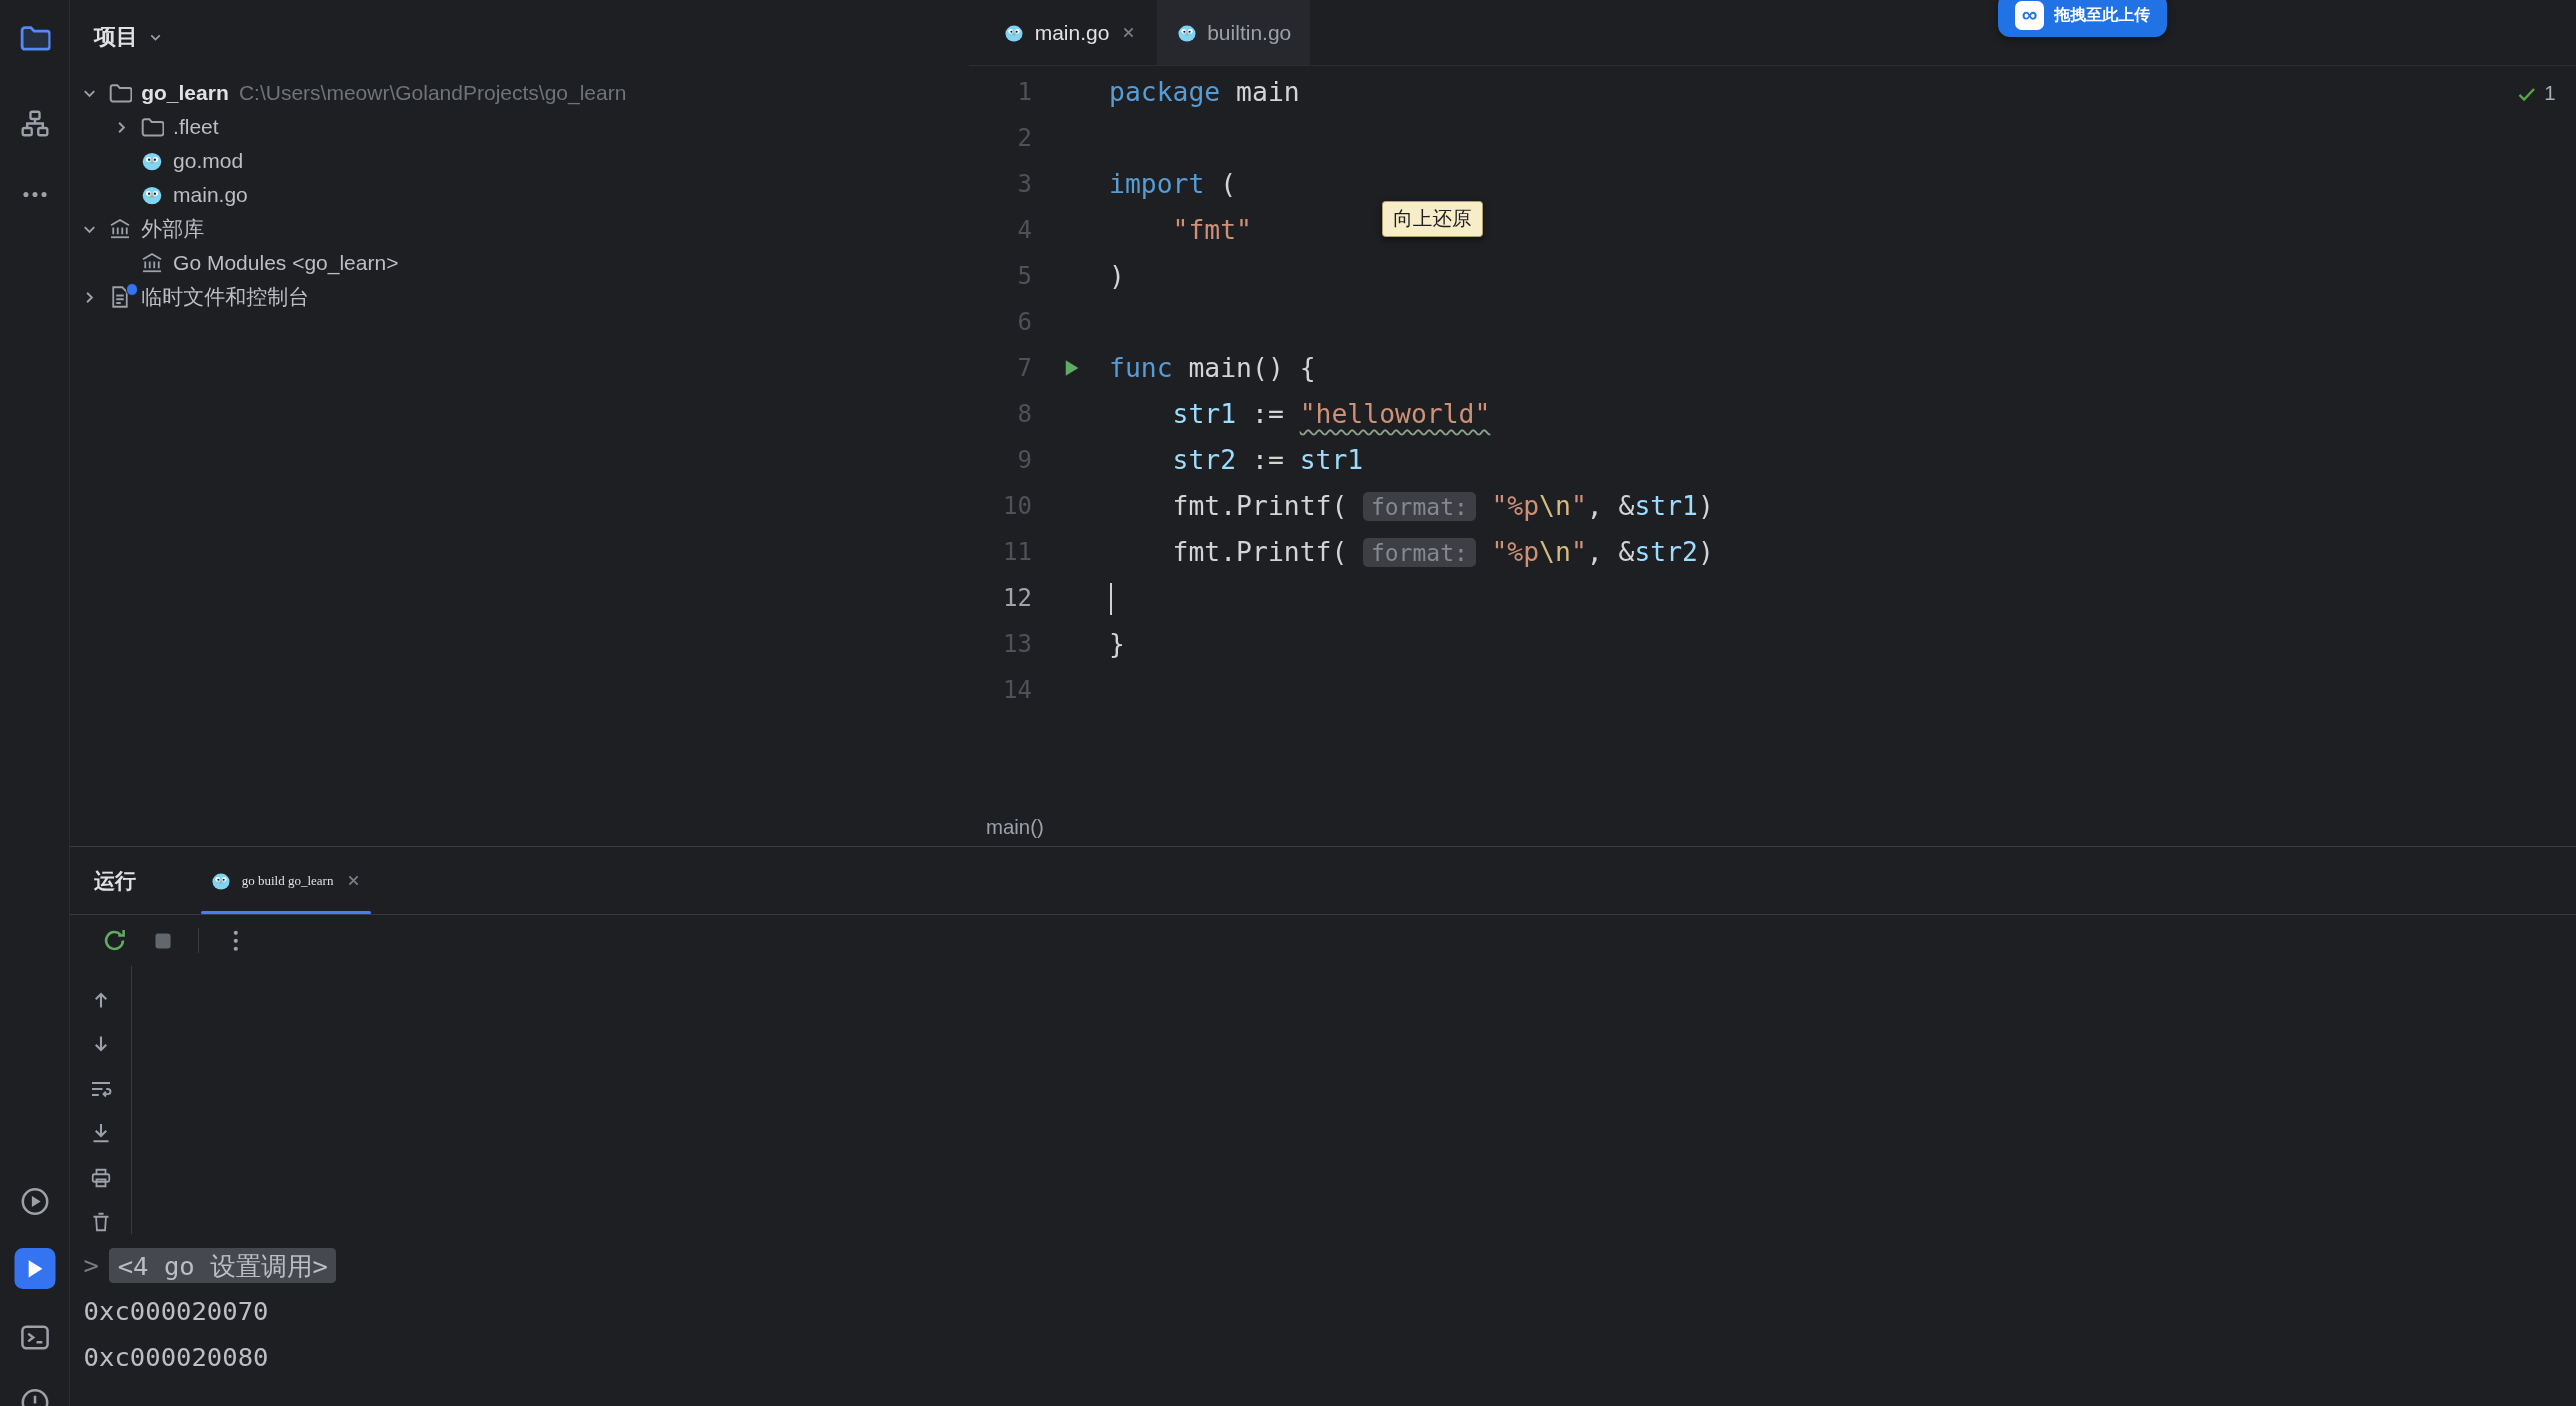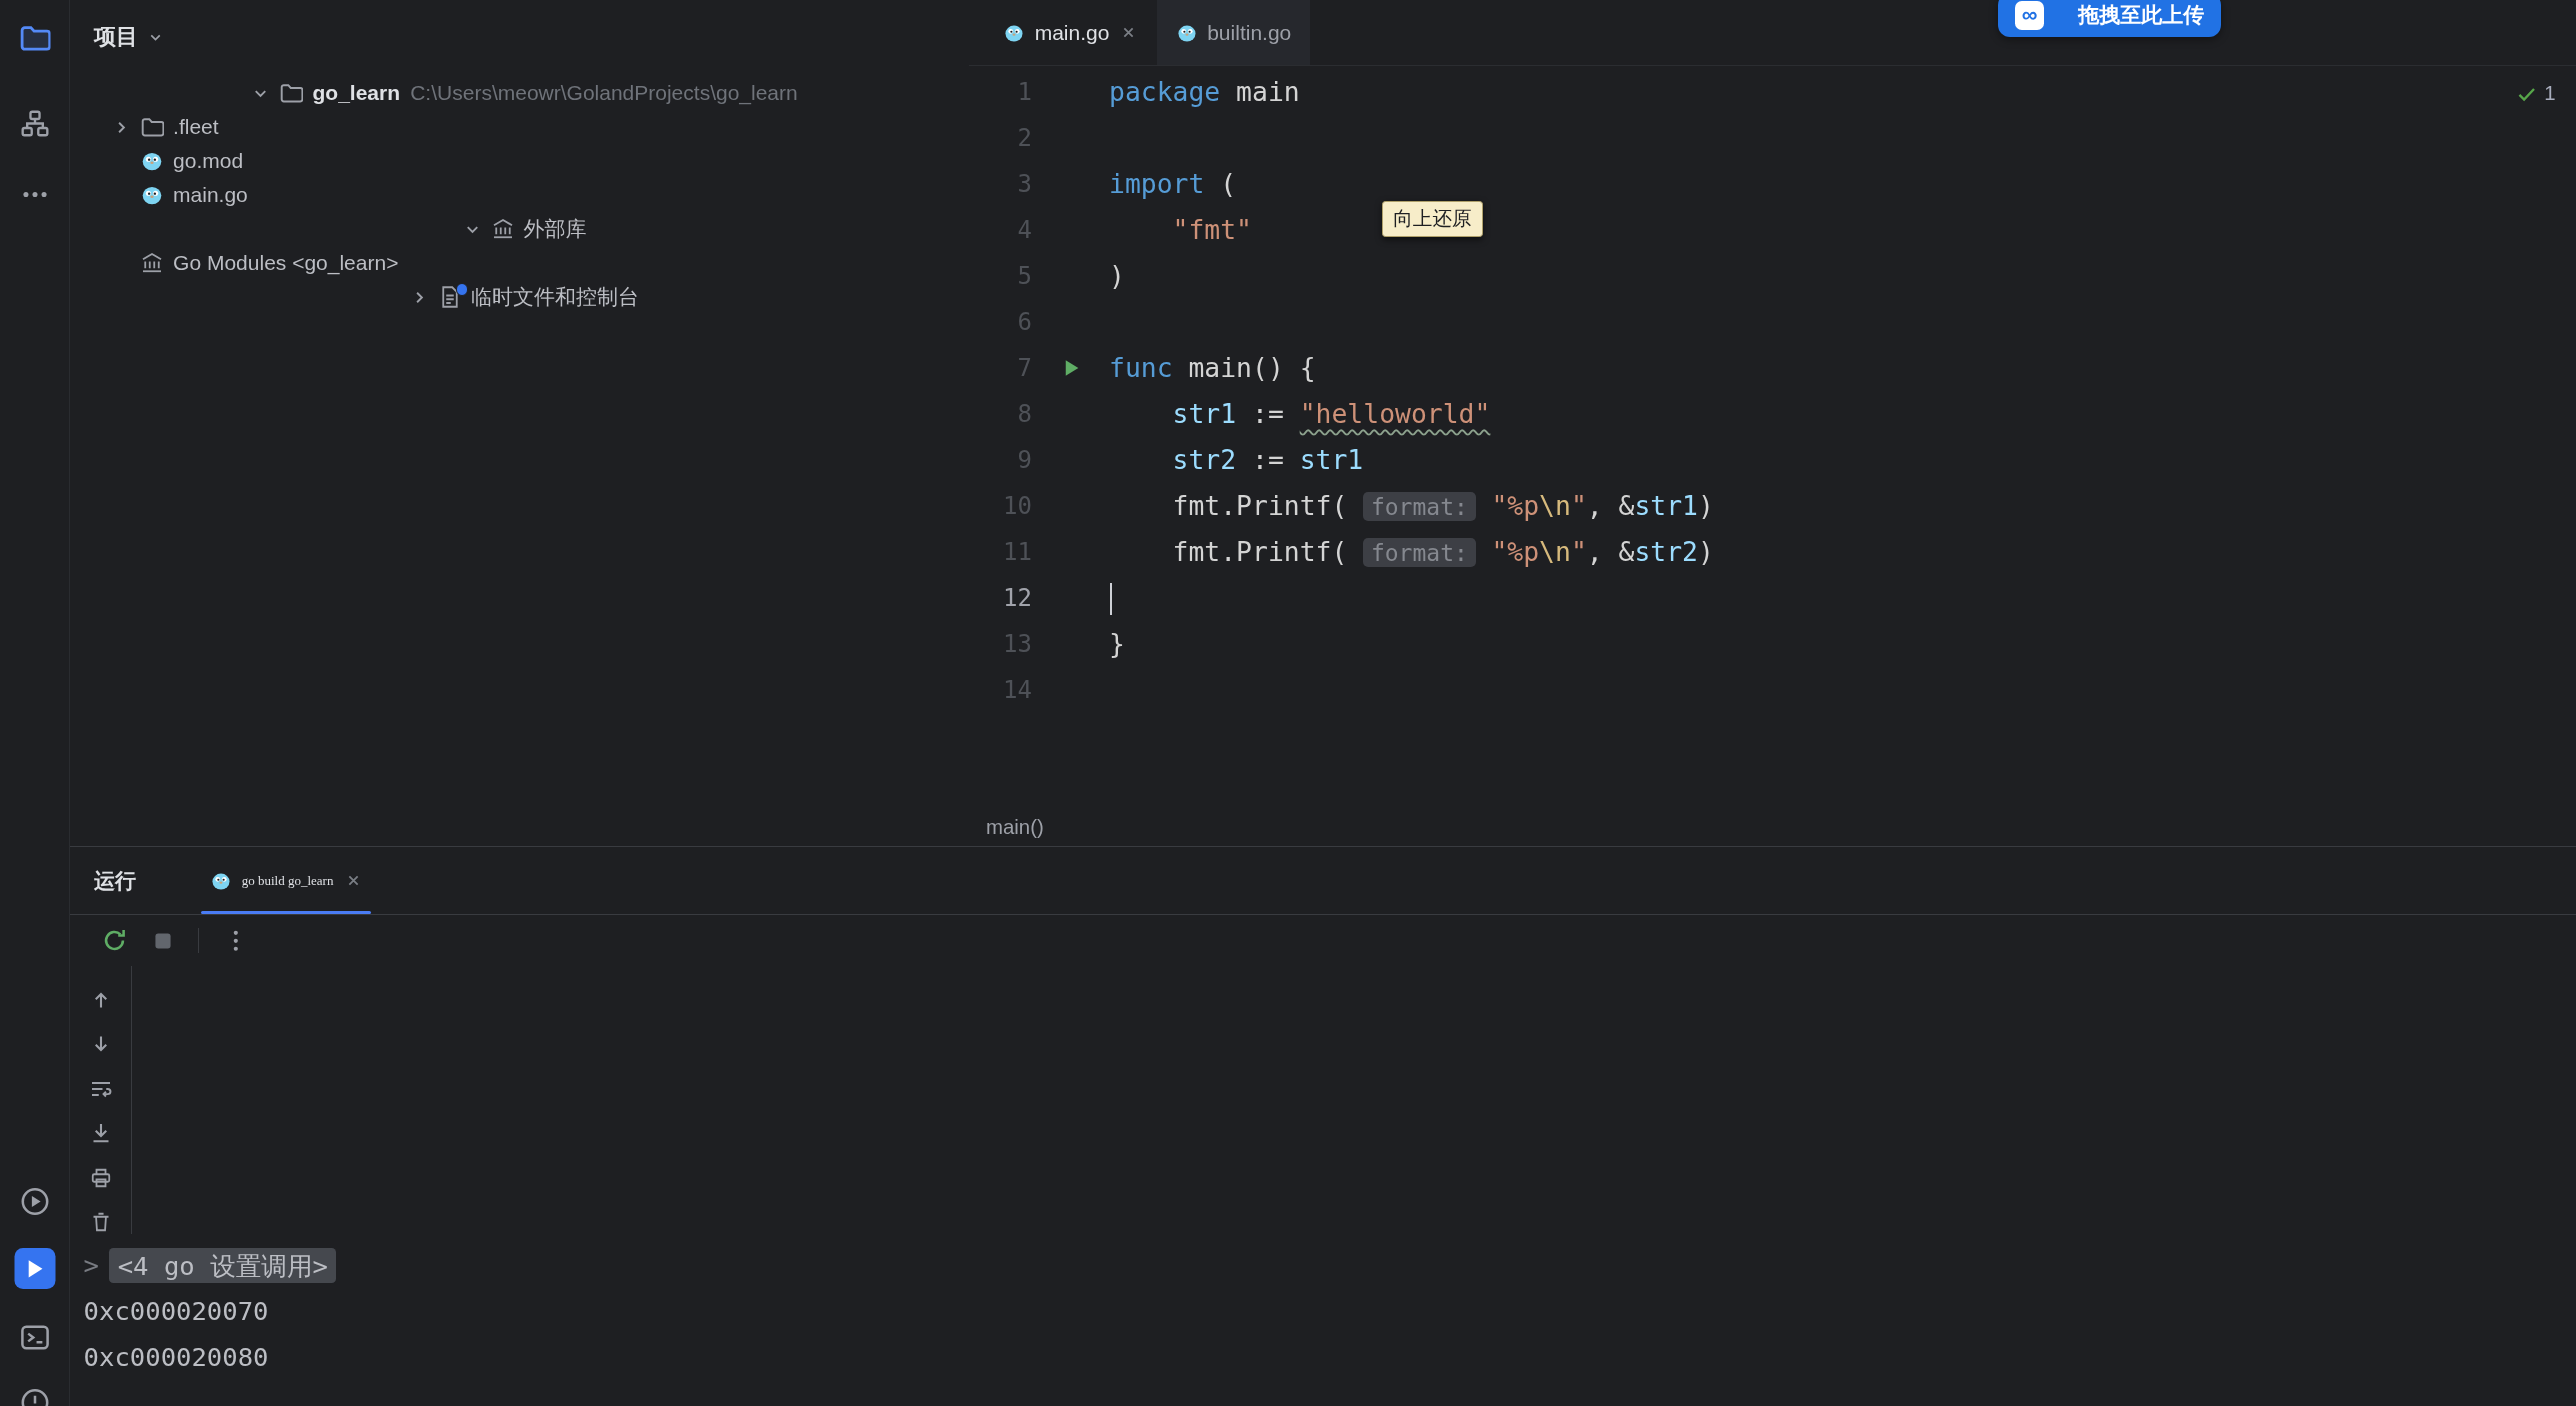--- a/index.html
+++ b/index.html
@@ -14,21 +14,21 @@
   .panel-header{display:flex;align-items:center;gap:8.5px;padding:22px 0 12px 24px;font-size:22px;font-weight:bold;color:#DFE1E5;}
   .tree{margin-top:12px;}
   .row{position:relative;display:flex;align-items:center;height:34px;font-size:21px;color:#BCBEC4;}
   .row>*{position:relative;z-index:1;}
   .row.selected::before{content:"";position:absolute;left:8.5px;right:12px;top:0.9px;bottom:0.9px;background:#3B3E43;border-radius:5.1px;z-index:0;}
   .chev{width:29px;display:flex;justify-content:center;align-items:center;}
   .ticon{width:32px;display:flex;justify-content:center;align-items:center;position:relative;}
   .tlabel{margin-left:5.1px;white-space:nowrap;}
   .tlabel.bold{font-weight:bold;color:#DFE1E5;}
   .tdetail{margin-left:10.2px;color:#6F737A;white-space:nowrap;}
-  .lvl0{padding-left:5.1px;justify-content:center;}
+  .lvl0{padding-left:5.1px;}
   .lvl1{padding-left:37px;}
   .badge-dot{position:absolute;right:-1.7px;top:-1.7px;width:10.2px;height:10.2px;border-radius:50%;background:#3574F0;border:1.7px solid #1E1F22;}
   
   .editor{position:absolute;left:969px;top:0;right:0;height:846px;background:#1E1F22;}
   .tabbar{height:65px;display:flex;align-items:stretch;border-bottom:0.9px solid #2B2D31;padding-left:15.3px;}
   .tab{display:flex;align-items:center;gap:9.4px;padding:0 19px;font-size:21px;cursor:default;}
   .tab.active{color:#DFE1E5;background:#1E1F22;}
   .tab.inactive{color:#9DA0A8;background:#26282D;}
   .code-wrap{padding-top:2.6px;}
   .code-row{display:flex;height:46px;line-height:46px;font-family:"DejaVu Sans Mono",monospace;font-size:26.4px;}
@@ -43,21 +43,21 @@
   .tk-esc{color:#D7BA7D;}
   .tk-strt{color:#CE9178;text-decoration:underline wavy rgba(160,185,160,.85);text-decoration-thickness:1.7px;text-underline-offset:6px;}
   .tk-hint{background:#3D3F45;color:#85888F;border-radius:5.1px;padding:1.7px 7.7px;font-size:23px;}
   .caret{display:inline-block;width:2.6px;height:32px;background:#CED0D6;vertical-align:middle;margin-left:0.9px;}
   .tooltip{position:absolute;left:413px;top:201px;background:#F7EDC9;color:#1E1F22;border:0.9px solid #AFA06A;border-radius:3.4px;padding:3.4px 10.2px;font-size:19.6px;box-shadow:0 2.6px 6.8px rgba(0,0,0,.5);}
   .inspection{position:absolute;right:20.4px;top:82px;display:flex;align-items:center;gap:6px;color:#A8ADBD;font-size:20.4px;}
   .breadcrumb{position:absolute;left:0;right:0;bottom:0;height:37px;display:flex;align-items:center;padding-left:17px;font-size:20.4px;color:#9DA0A8;background:#1E1F22;}
   
   .upload-pill{position:absolute;left:1998px;top:-6.8px;height:44px;display:flex;align-items:center;gap:10.2px;padding:0 17px;background:#2172E4;border-radius:12px;box-shadow:0 2.6px 8.5px rgba(0,0,0,.4);}
   .upload-logo{width:29px;height:29px;background:#FFFFFF;border-radius:6.8px;display:flex;align-items:center;justify-content:center;color:#2172E4;font-weight:bold;font-size:22px;}
-  .upload-label{color:#FFFFFF;font-weight:bold;font-size:21px;white-space:nowrap;margin-left:24px;}
+  .upload-label{color:#FFFFFF;font-weight:bold;font-size:16px;white-space:nowrap;}
   
   .run-panel{position:absolute;left:70px;top:846px;right:0;bottom:0;border-top:0.9px solid #393B40;background:#1E1F22;}
   .rp-header{height:67px;display:flex;align-items:center;border-bottom:0.9px solid #393B40;padding-left:24px;gap:16px;}
   .rp-title{font-weight:bold;font-size:21px;color:#DFE1E5;margin-right:49px;}
   .rp-tab{position:relative;height:100%;display:flex;align-items:center;gap:10.2px;font-size:13px;color:#DFE1E5;padding:0 8.5px;font-family:Liberation Serif, serif;}
   .rp-tab::after{content:"";position:absolute;left:0;right:0;bottom:0;height:2.6px;background:#4A7CF5;border-radius:1.7px;}
   .rp-toolbar{height:51px;display:flex;align-items:center;gap:24px;padding-left:31px;}
   .tb-sep{width:0.9px;height:25.6px;background:#393B40;}
   .rp-body{position:absolute;top:119px;bottom:0;left:0;right:0;display:flex;flex-direction:column;}
   .rp-strip{width:61px;border-right:0.9px solid #393B40;display:flex;flex-direction:column;align-items:center;padding-top:22px;gap:20.4px;flex:0 0 auto;}

